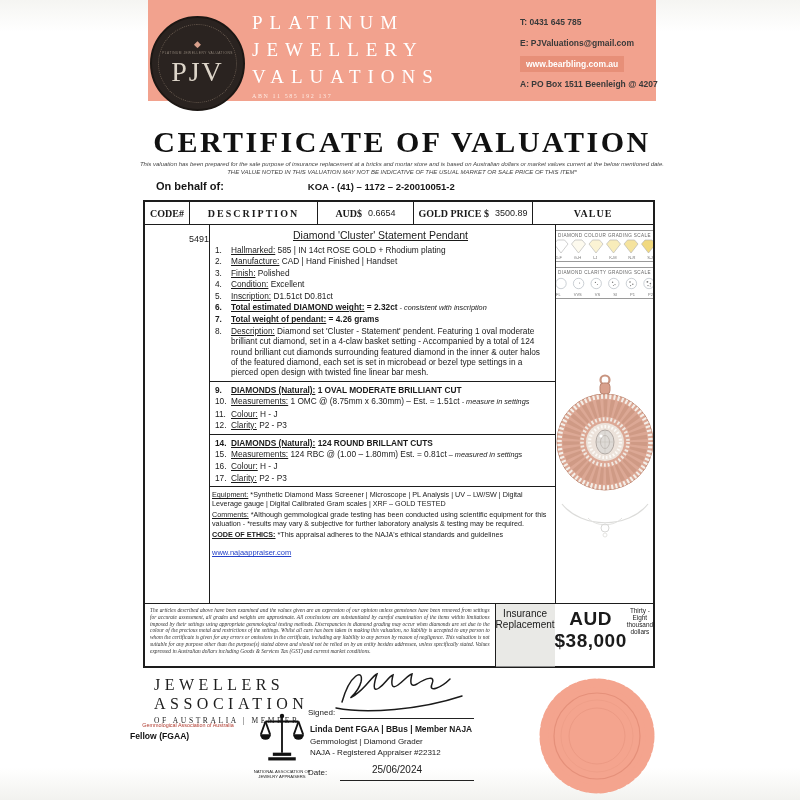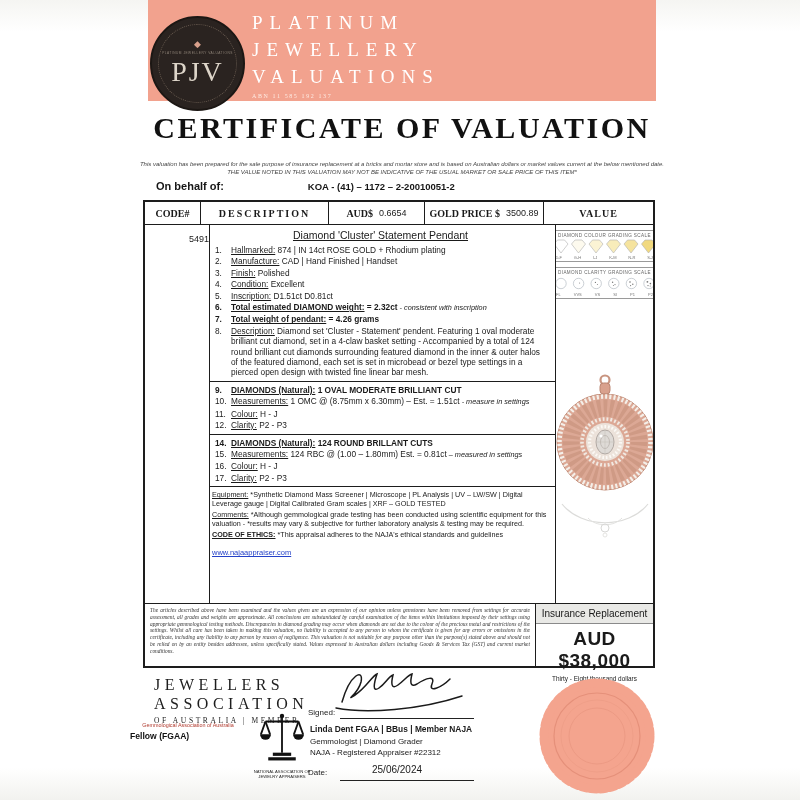--- a/index.html
+++ b/index.html
@@ -17,34 +17,34 @@
   .c-web{display:inline-block;background:#e78f78;color:#fff;padding:3px 6px;margin-bottom:7px;font-weight:bold;}
   .logo-circle{position:absolute;left:150px;top:16px;width:95px;height:95px;border-radius:50%;
       background:#2a2320;border:2px solid #1c1714;box-sizing:border-box;
       display:flex;flex-direction:column;align-items:center;justify-content:center;z-index:2;}
   .logo-inner-ring{position:absolute;inset:6px;border:1px dotted #6b5d51;border-radius:50%;}
   .logo-diamond{font-size:9px;color:#d9a08b;line-height:9px;}
   .logo-micro{font-size:3.2px;letter-spacing:.5px;color:#8d8276;margin-top:2px;white-space:nowrap;}
   .logo-monogram{font-family:"Liberation Serif",serif;font-size:28px;color:#ddd5c9;letter-spacing:2px;margin-top:1px;}
 
   
-  .title{position:absolute;left:148px;top:111px;width:508px;text-align:center;
+  .title{position:absolute;left:148px;top:125px;width:508px;text-align:center;
       font-family:"Liberation Serif",serif;font-weight:bold;font-size:30px;letter-spacing:2.5px;color:#111;}
   .disclaimer{position:absolute;left:130px;top:161px;width:544px;text-align:center;
       font-style:italic;font-size:6px;line-height:7.6px;color:#444;}
   .disc-line{white-space:nowrap;}
   .behalf{position:absolute;left:156px;top:180px;font-size:11px;font-weight:bold;color:#161616;}
   .behalf-val{margin-left:42px;font-size:9.5px;padding-left:42px;}
 
   
   .tbl{position:absolute;left:143px;top:200px;width:512px;height:468px;border:2px solid #1d1d1d;box-sizing:border-box;background:#fff;}
   .thead{display:flex;height:22px;border-bottom:1.5px solid #1d1d1d;align-items:center;
       font-family:"Liberation Serif",serif;font-weight:bold;font-size:10px;}
   .th{text-align:center;box-sizing:border-box;height:100%;display:flex;align-items:center;justify-content:center;}
-  .th-code{width:56px;border-right:1px solid #1d1d1d;}
+  .th-code{width:45px;border-right:1px solid #1d1d1d;}
   .th-desc{width:128px;border-right:1px solid #1d1d1d;letter-spacing:2px;}
   .th-aud{width:96px;border-right:1px solid #1d1d1d;}
   .th-gold{width:119px;border-right:1px solid #1d1d1d;}
   .th-value{flex:1;letter-spacing:1px;}
   .th-val{font-family:"Liberation Sans",sans-serif;font-weight:normal;font-size:9px;margin-left:6px;}
 
   .tbody{display:flex;height:378px;}
   .col-code{width:65px;border-right:1px solid #1d1d1d;text-align:right;padding-top:9px;font-size:9px;box-sizing:border-box;}
   .col-desc{width:346px;border-right:1px solid #1d1d1d;box-sizing:border-box;padding:2px 6px 0 2px;}
   .col-value{flex:1;display:flex;flex-direction:column;align-items:center;overflow:hidden;}
@@ -66,21 +66,21 @@
   .scale-title{font-size:4.6px;letter-spacing:.4px;color:#666;text-align:center;white-space:nowrap;}
   .scale-row{display:flex;justify-content:center;margin-top:1px;}
   .scale-labels{display:flex;justify-content:space-around;font-size:4px;color:#777;margin-top:1px;}
   .pendant-wrap{margin-top:72px;}
   .sketch-wrap{margin-top:4px;}
 
   .tfoot{display:flex;border-top:1.5px solid #1d1d1d;height:64px;box-sizing:border-box;}
   .legal{width:391px;border-right:1px solid #1d1d1d;box-sizing:border-box;
       font-family:"Liberation Serif",serif;font-style:italic;font-size:5.4px;line-height:6.8px;
       color:#333;padding:3px 5px;text-align:justify;}
-  .insurance{flex:1;display:flex;flex-direction:column;}
+  .insurance{flex:1;display:flex;flex-direction:row;}
   .ins-head{background:#e9e9e6;border-bottom:1px solid #8a8a8a;text-align:center;font-size:10px;padding:4px 0;}
   .ins-amt{font-size:19px;font-weight:bold;text-align:center;margin-top:4px;letter-spacing:.5px;}
   .ins-words{font-size:6.4px;text-align:center;margin-top:3px;color:#222;}
 
   
   .jaa{position:absolute;left:154px;top:675px;font-family:"Liberation Serif",serif;color:#1d1d1d;}
   .jaa1,.jaa2{font-size:16px;letter-spacing:4.5px;line-height:19px;}
   .jaa3{font-size:7.5px;letter-spacing:2.6px;margin-top:3px;}
   .gaa{position:absolute;left:126px;top:721px;width:124px;text-align:center;}
   .gaa-top{display:flex;align-items:center;justify-content:center;gap:5px;}
@@ -105,20 +105,26 @@
 
 <div class="page">
 
   <div class="band">
     <div class="brand">
       <div class="brand-line">PLATINUM</div>
       <div class="brand-line">JEWELLERY</div>
       <div class="brand-line">VALUATIONS</div>
       <div class="abn">ABN 11 585 192 137</div>
     </div>
+    <div class="contact">
+      <div class="c-row">T: 0431 645 785</div>
+      <div class="c-row" style="margin-bottom:8px;">E: PJValuations@gmail.com</div>
+      <div class="c-web">www.bearbling.com.au</div>
+      <div class="c-row">A: PO Box 1511 Beenleigh @ 4207</div>
+    </div>
   </div>
   <div class="logo-circle">
     <div class="logo-inner-ring"></div>
     <div class="logo-diamond">◆</div>
     <div class="logo-micro">PLATINUM JEWELLERY VALUATIONS</div>
     <div class="logo-monogram">PJV</div>
   </div>
 
   <div class="title">CERTIFICATE OF VALUATION</div>
   <div class="disclaimer">
@@ -145,21 +151,21 @@
     </div>
 
     <div class="tbody">
       <div class="col-code">5491</div>
 
       <div class="col-desc">
         <div class="item-title">Diamond 'Cluster' Statement Pendant</div>
 
         <div class="it">
             <span class="num">1.</span>
-            <span class="itx"><span class="lbl">Hallmarked:</span><span> 874 | IN 14ct ROSE GOLD + Rhodium plating</span></span>
+            <span class="itx"><span class="lbl">Hallmarked:</span><span> 585 | IN 14ct ROSE GOLD + Rhodium plating</span></span>
           </div>
         <div class="it">
             <span class="num">2.</span>
             <span class="itx"><span class="lbl">Manufacture:</span><span> CAD | Hand Finished | Handset</span></span>
           </div>
         <div class="it">
             <span class="num">3.</span>
             <span class="itx"><span class="lbl">Finish:</span><span> Polished</span></span>
           </div>
         <div class="it">

